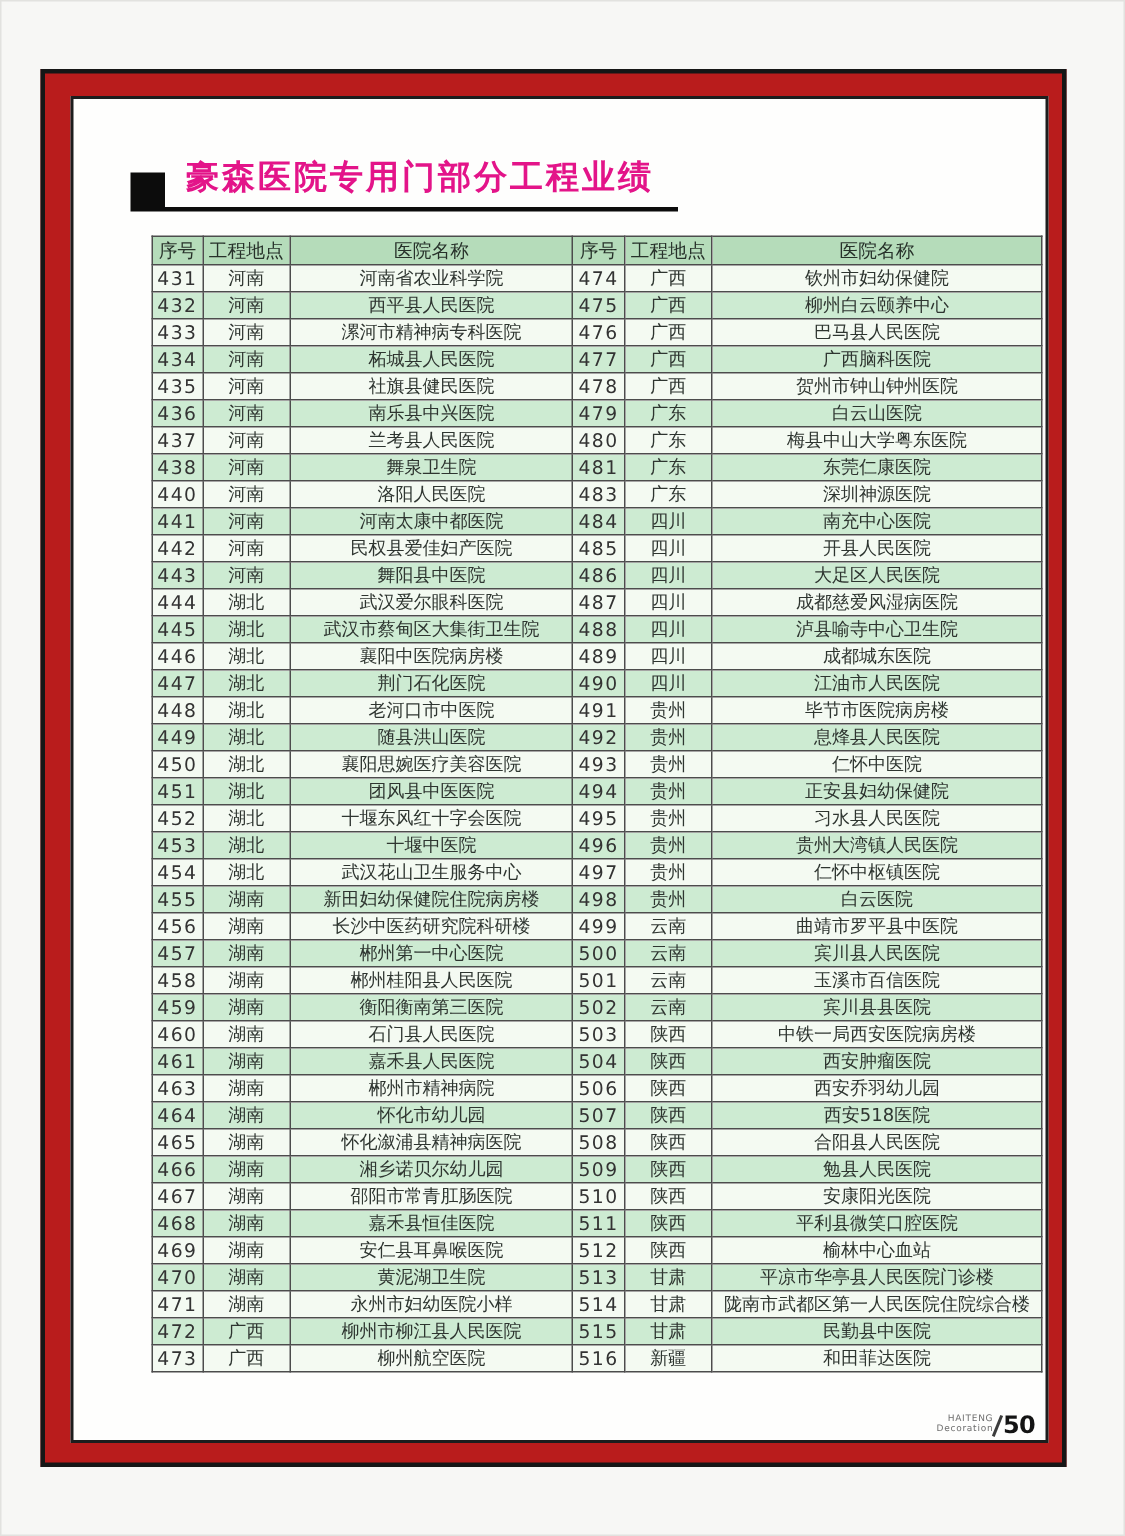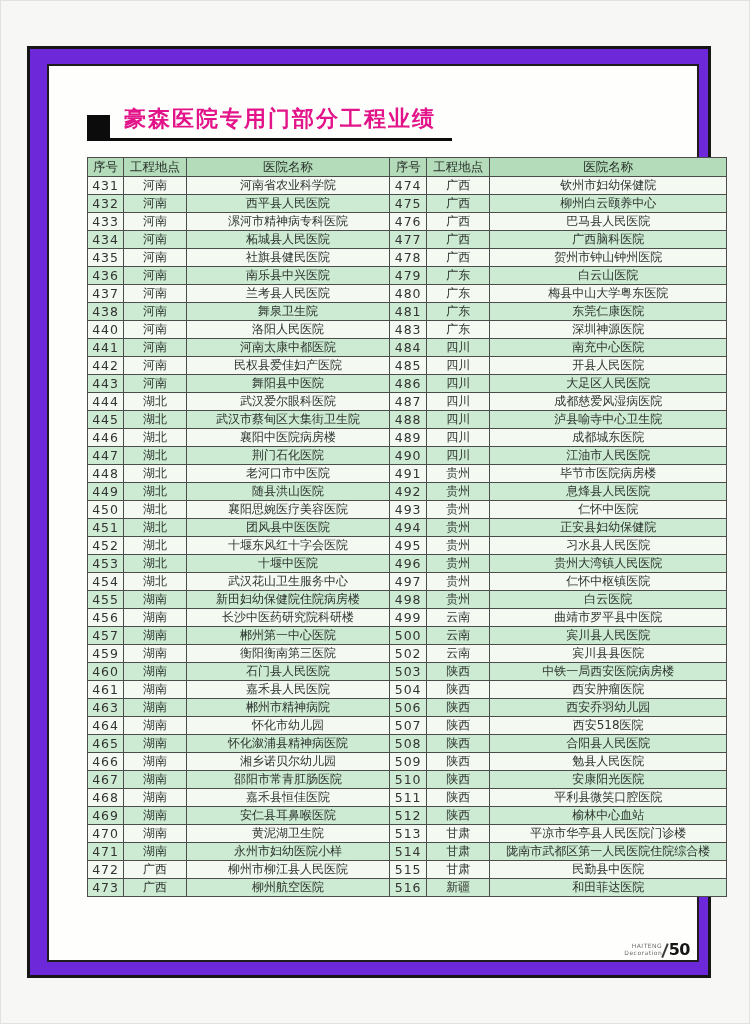--- a/index.html
+++ b/index.html
@@ -16,21 +16,21 @@
   body{
     position:relative;
     background:#f7f7f5;
     font-family:"DejaVu Sans","Liberation Sans",sans-serif;
     color:var(--ink);
     box-shadow:inset 0 0 0 1px #e2e2df;
   }
   .outer-frame{
     position:absolute;left:27px;top:46px;width:684px;height:932px;
     border:3px solid var(--frame);
-    background:#6d28d9;
+    background:#b91c1c;
   }
   .inner-frame{
     position:absolute;left:17px;top:15px;width:652px;height:898px;
     border:2px solid #1d1d1d;
     background:#fefefd;
   }
   .title-row{
     display:flex;align-items:flex-end;
     margin:40px 0 0 38px;
   }
@@ -42,22 +42,22 @@
     font-size:22px;font-weight:bold;color:var(--title-color);
     letter-spacing:2px;line-height:26px;
     border-bottom:3px solid #0c0c0c;
     padding:0 16px 6px 14px;
     min-width:300px;
     white-space:nowrap;
   }
   table.hospital-table{
     border-collapse:collapse;
     table-layout:fixed;
-    margin:16px 0 0 38px;
-    width:640px;
+    margin:16px 0 0 52px;
+    width:594px;
   }
   .hospital-table th,.hospital-table td{
     border:1px solid var(--grid);
     font-weight:normal;
     text-align:center;
     white-space:nowrap;
     overflow:hidden;
     padding:0;
   }
   .hospital-table th{
@@ -326,20 +326,28 @@
           </tr>
           <tr>
             <td class="c-no">457</td>
             <td class="c-loc">湖南</td>
             <td class="c-hosp">郴州第一中心医院</td>
             <td class="c-no">500</td>
             <td class="c-loc">云南</td>
             <td class="c-hosp">宾川县人民医院</td>
           </tr>
           <tr>
+            <td class="c-no">458</td>
+            <td class="c-loc">湖南</td>
+            <td class="c-hosp">郴州桂阳县人民医院</td>
+            <td class="c-no">501</td>
+            <td class="c-loc">云南</td>
+            <td class="c-hosp">玉溪市百信医院</td>
+          </tr>
+          <tr>
             <td class="c-no">459</td>
             <td class="c-loc">湖南</td>
             <td class="c-hosp">衡阳衡南第三医院</td>
             <td class="c-no">502</td>
             <td class="c-loc">云南</td>
             <td class="c-hosp">宾川县县医院</td>
           </tr>
           <tr>
             <td class="c-no">460</td>
             <td class="c-loc">湖南</td>

